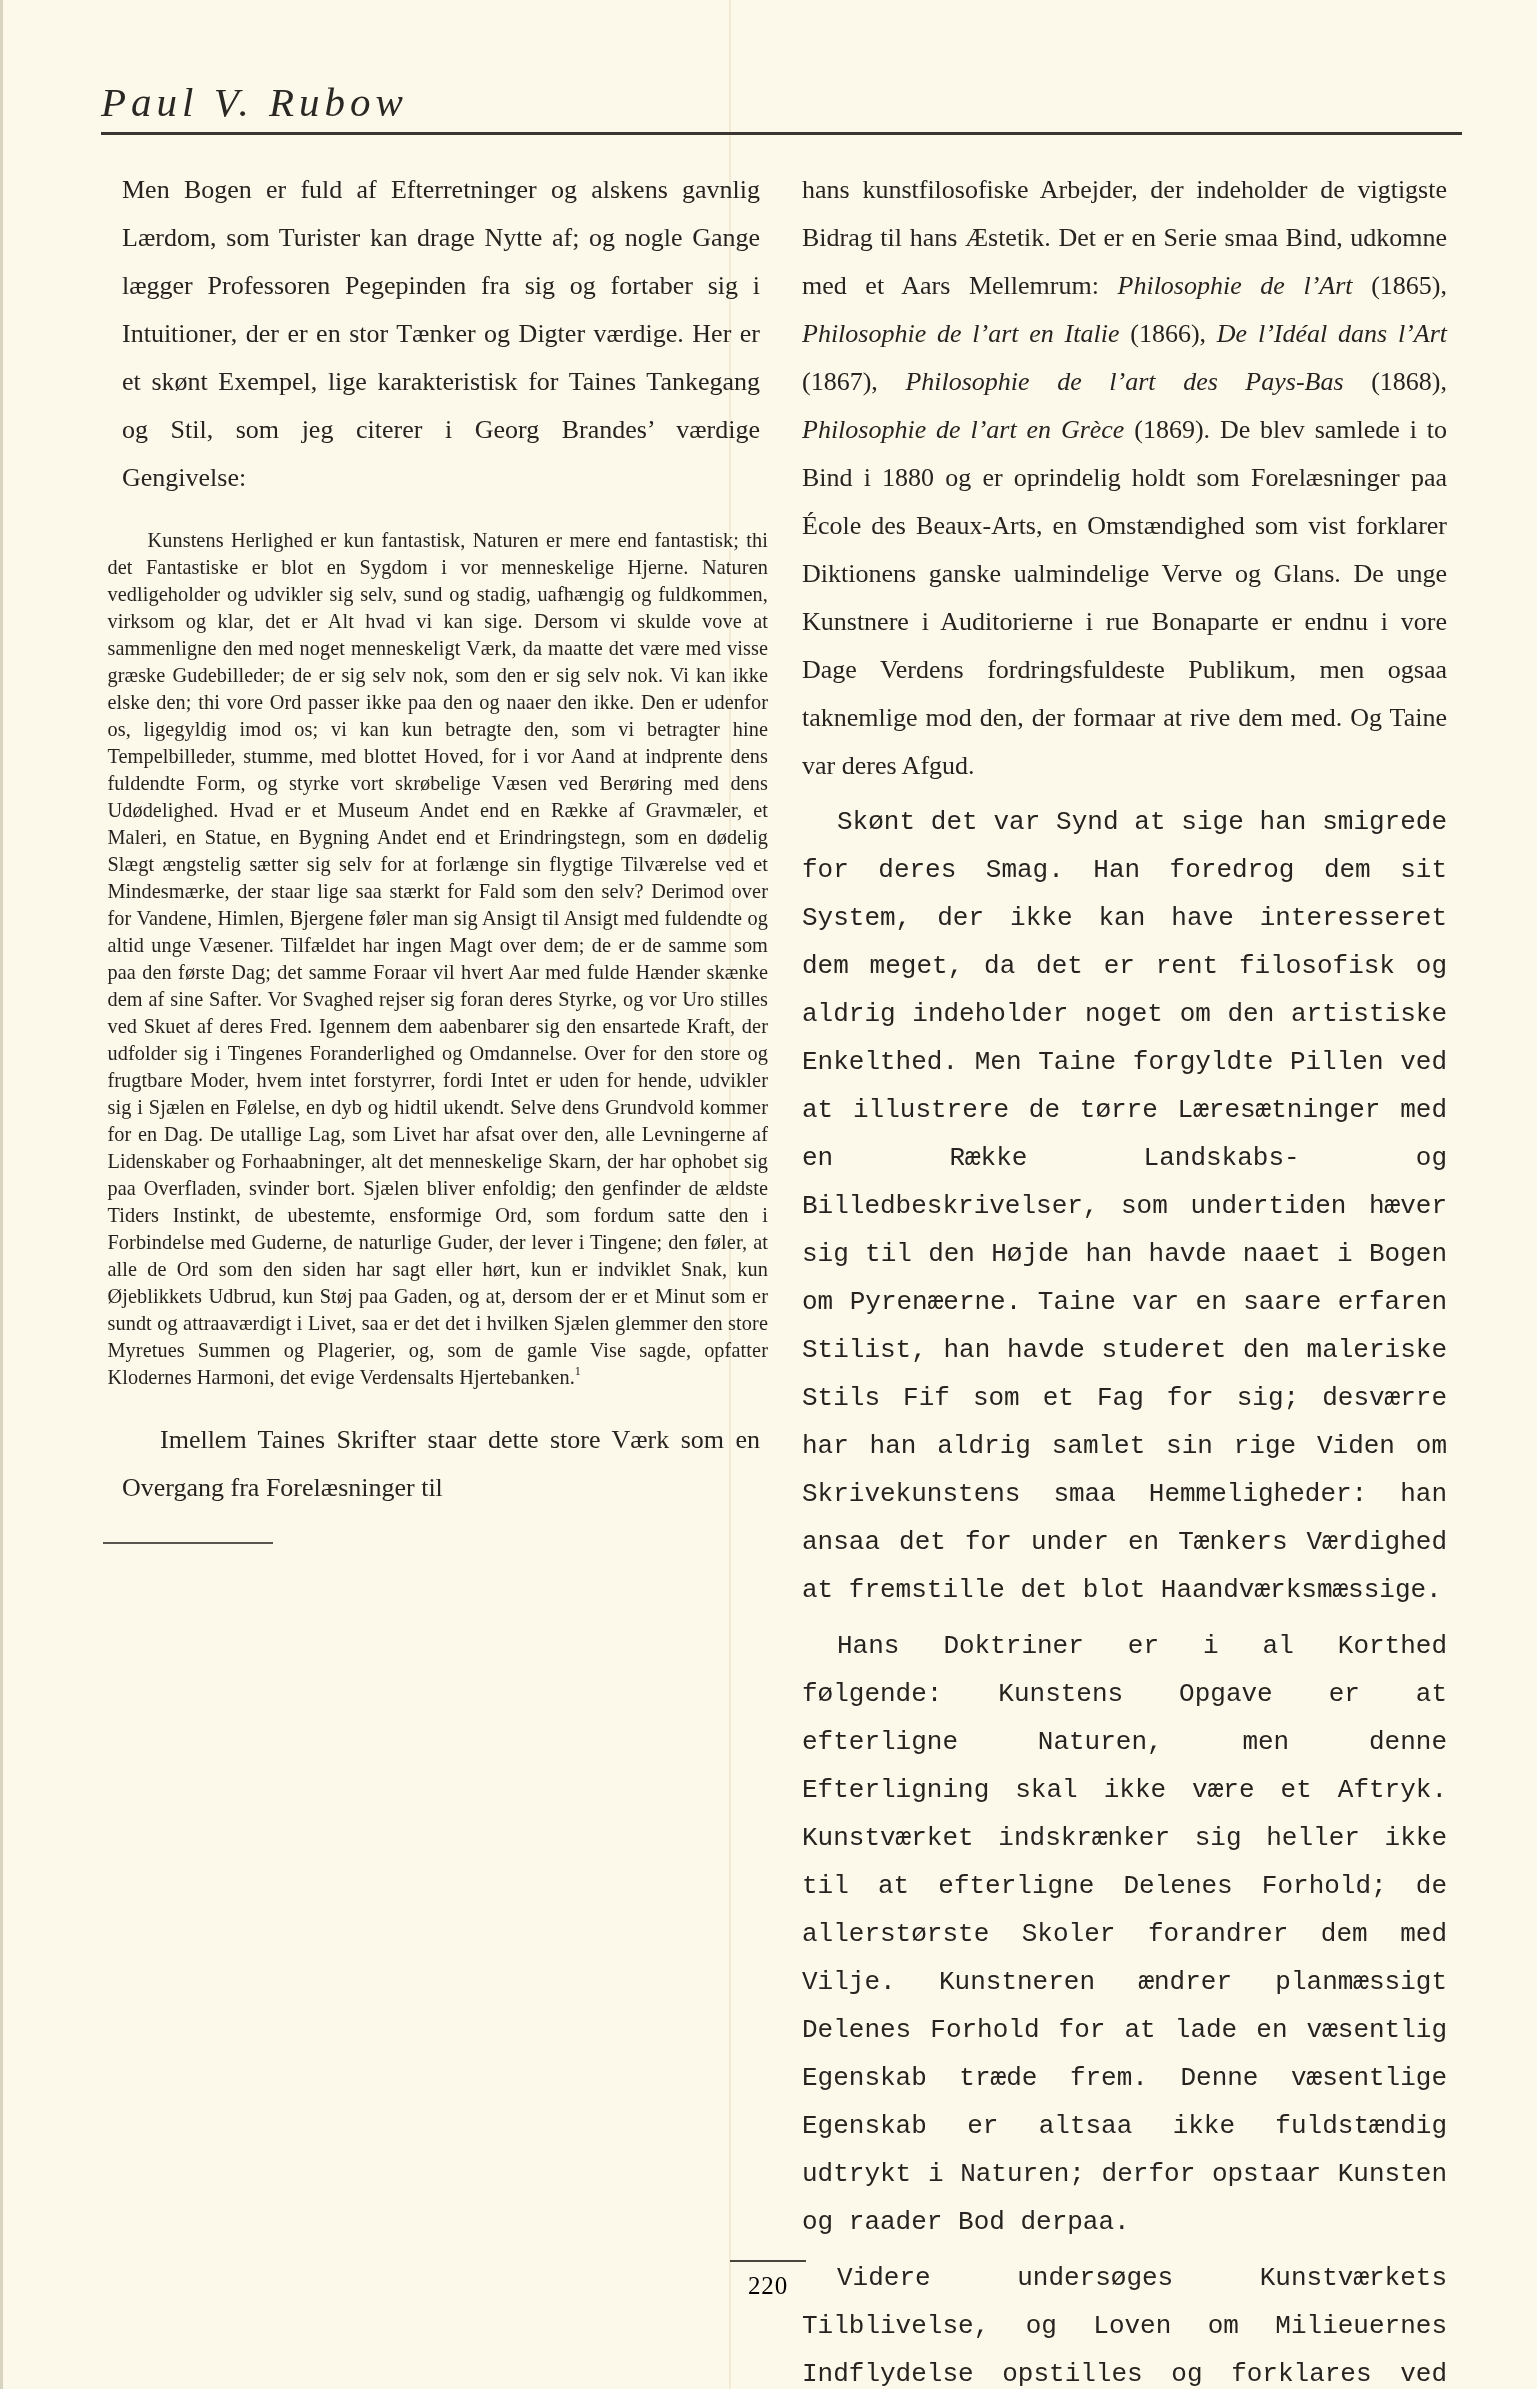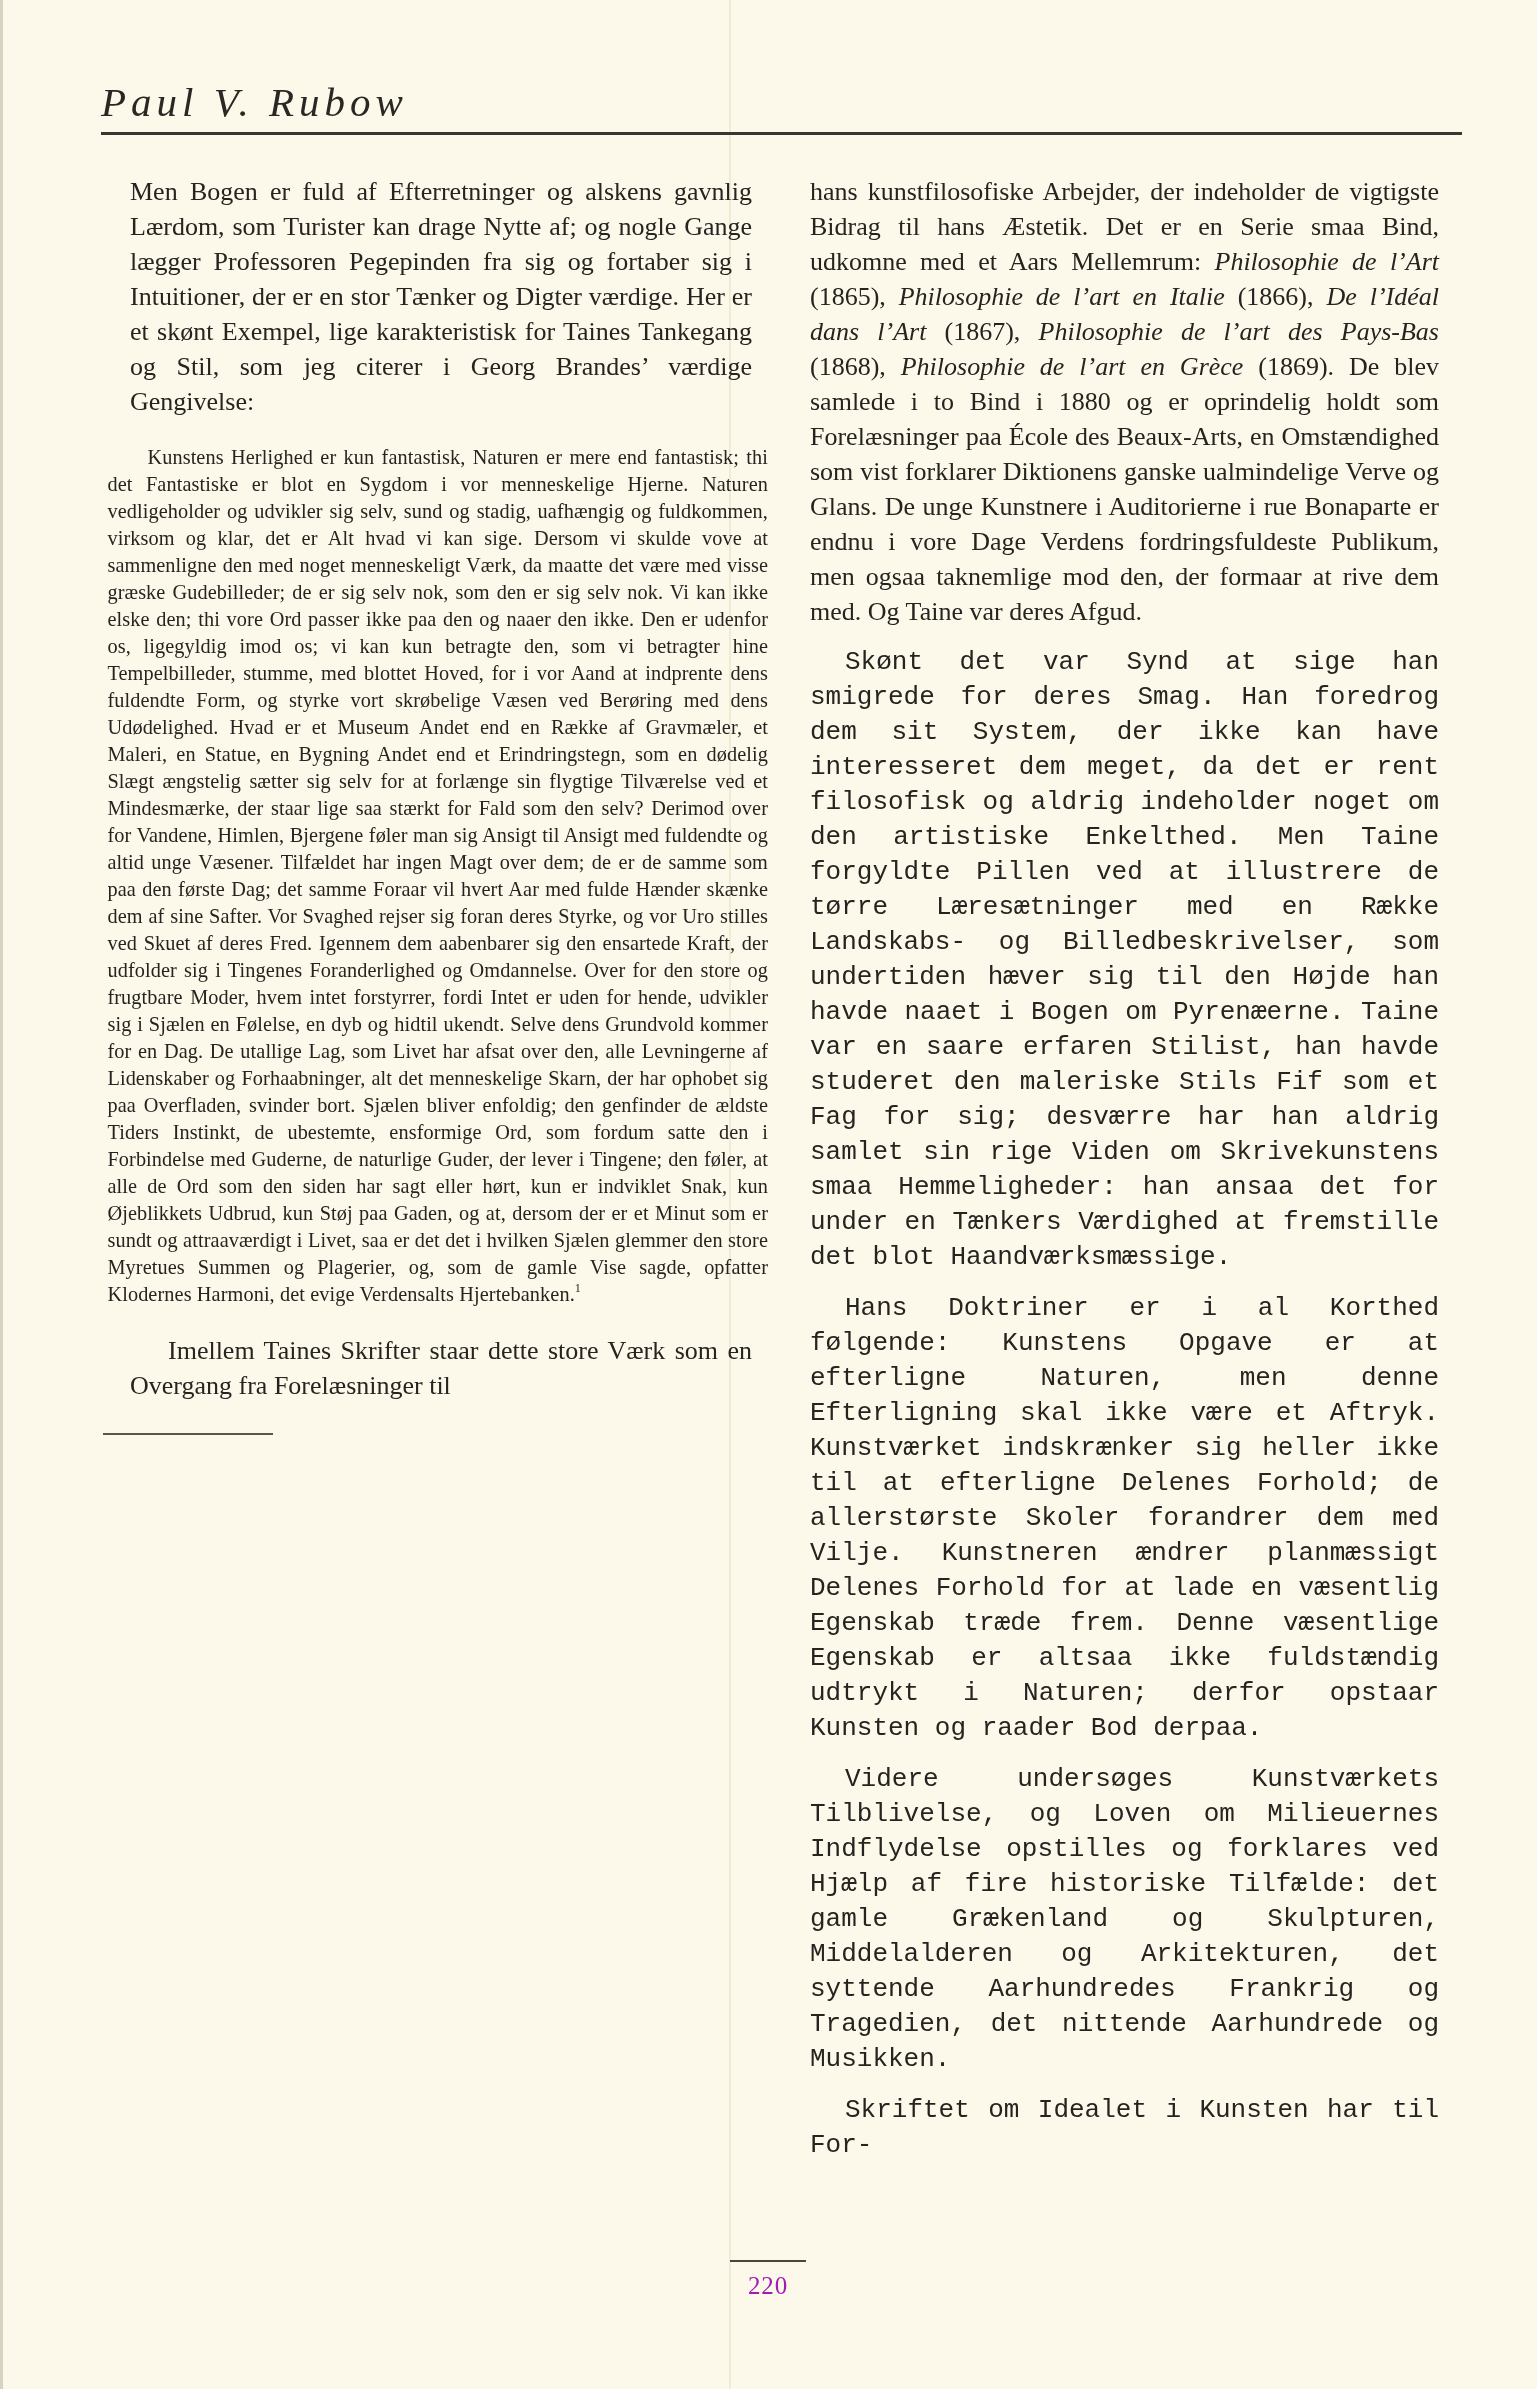--- a/index.html
+++ b/index.html
@@ -21,41 +21,41 @@
   }
   .header-rule {
     position: absolute; left: 0; right: 0; top: 61px; height: 2.5px; background: #3a3732;
   }
   .col {
     position: absolute; top: 158px;
     text-align: justify; hyphens: none;
   }
   .col-left { left: 114px; width: 654px; }
   .col-right { left: 794px; width: 661px; }
-  .p-main { font-size: 26px; line-height: 35px; margin: 16px; }
+  .p-main { font-size: 26px; line-height: 48px; margin: 8px; }
   .p-main.indent { text-indent: 35px; font-family: Liberation Mono, monospace; }
   .p-quote {
     font-size: 20.3px; line-height: 27px; margin: 25px 0 0 -6.6px;
     text-indent: 40px; letter-spacing: 0.1px;
   }
   .p-after-quote { margin-top: 25px; text-indent: 38px; }
   .footnote-rule {
     width: 170px; height: 1.7px; background: #5a564e; margin: 30px 0 25px -10.8px;
   }
   .footnote {
     font-size: 21px; line-height: 27px; margin: 0 0 0 -10.8px; text-indent: 25px;
   }
   sup { font-size: 60%; line-height: 0; vertical-align: 0.7em; }
   em { font-style: italic; }
   .page-number-rule {
     position: absolute; left: 730px; top: 2260px; width: 76px; height: 1.7px; background: #4a463e;
   }
   .page-number {
     position: absolute; left: 730px; top: 2272px; width: 76px; text-align: center;
-    font-size: 25px; color: #a21caf; letter-spacing: 0.8px;
+    font-size: 25px; color: #000000; letter-spacing: 0.8px;
   }
   .spread-divider {
     position: absolute; left: 729px; top: 0; width: 1.7px; height: 100%;
     background: rgba(220,205,170,0.35);
   }
 </style>
 </head>
 <body>
 
 <div class="page-edge-left"></div>

